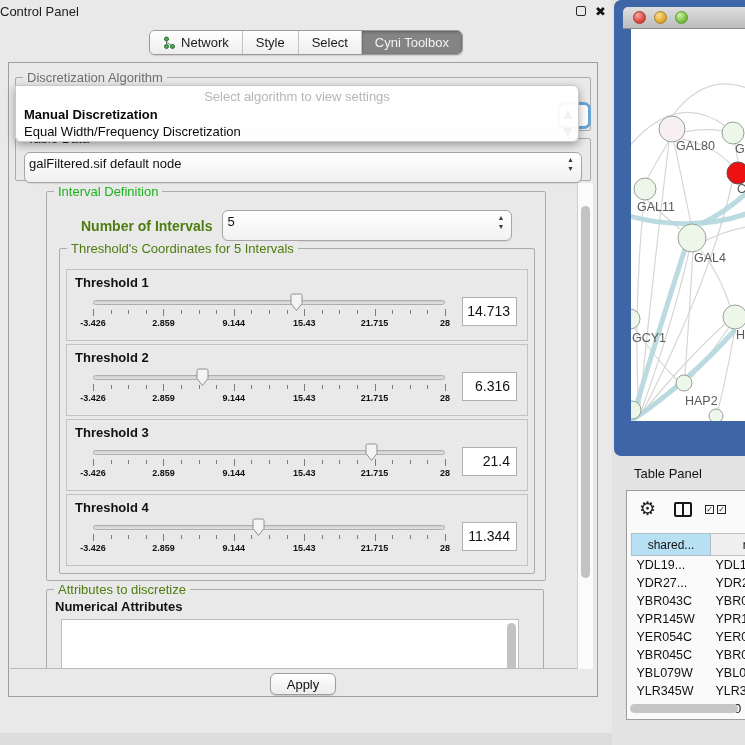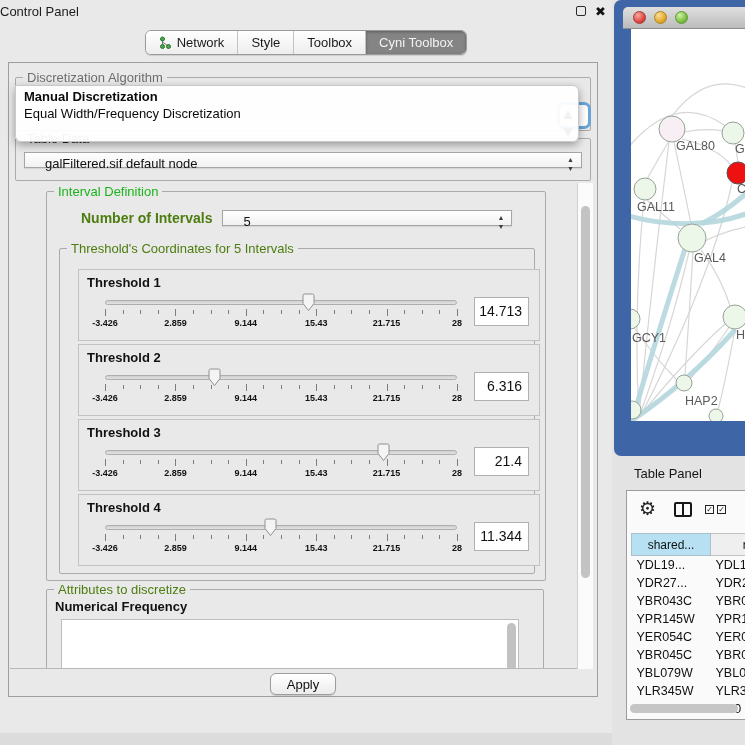--- a/index.html
+++ b/index.html
@@ -35,35 +35,35 @@
   .alg-group { left:6px; top:14px; width:576px; height:54px; }
   .ghost-combo { position:absolute; left:548px; top:39px; width:34px; height:27px; border:3px solid #6aa5d8; border-radius:7px; background:#fff; z-index:1; }
   .ghost-combo .stepper { right:3px; }
 
   .popup { position:absolute; left:6px; top:22px; width:564px; height:57px; background:rgba(255,255,255,.95); border:1px solid #c9c9c9; border-radius:0 6px 6px 6px; box-shadow:0 3px 8px rgba(0,0,0,.35); z-index:2; padding-top:2px; }
   .popup-prompt { text-align:center; font-size:13px; color:#b6b6b6; height:18px; line-height:18px; }
   .popup-item { font-size:13px; color:#0a0a0a; line-height:17px; padding-left:8px; }
   .popup-item.first { font-weight:bold; }
 
   .td-group { left:6px; top:75px; width:576px; height:43px; }
-  .combo { position:relative; height:16px; background:linear-gradient(#ffffff,#f1f1f1); border:1px solid #a6a6a6; border-radius:0; font-size:13px; color:#111; line-height:22px; padding-left:20px; box-shadow:0 1px 1px rgba(0,0,0,.08); }
+  .combo { position:relative; height:31px; background:linear-gradient(#ffffff,#f1f1f1); border:1px solid #a6a6a6; border-radius:6px; font-size:13px; color:#111; line-height:22px; padding-left:4px; box-shadow:0 1px 1px rgba(0,0,0,.08); }
   .combo .stepper { position:absolute; right:7px; top:2px; font-size:7px; line-height:9px; color:#3c3c3c; text-align:center; }
   .td-combo { position:absolute; left:8px; top:13px; width:558px; }
 
   .viewport { position:absolute; left:1px; top:120px; width:567px; height:486px; overflow:hidden; border-bottom:1px solid #b7b7b7; }
   .vscroll { position:absolute; left:568px; top:120px; width:16px; height:486px; background:#fbfbfb; border-left:1px solid #cfcfcf; }
   .vthumb { position:absolute; left:3px; top:23px; width:9px; height:372px; background:#c3c3c3; border-radius:5px; }
 
   .interval-group { left:36px; top:8px; width:500px; height:390px; }
   .num-row { position:absolute; left:34px; top:18px; display:flex; align-items:center; }
   .num-label { font-size:14px; font-weight:bold; color:#4d7c0f; margin-right:10px;text-align:right; }
   .num-combo { width:290px; }
 
   .thr-group { position:absolute; left:12px; top:56px; width:476px; height:326px; border:1px solid #ababab; border-radius:2px; }
-  .thr-box { position:absolute; left:18px; width:462px; height:72px; border:1px solid #c2c2c2; background:#e9e9e9; padding:5px 8px; }
+  .thr-box { position:absolute; left:6px; width:462px; height:72px; border:1px solid #c2c2c2; background:#e9e9e9; padding:5px 8px; }
   .thr-label { font-size:13px; font-weight:bold; color:#111; }
   .thr-row { display:flex; align-items:center; margin-top:1px; }
   .slider { position:relative; margin-left:18px; width:352px; height:40px; }
   .track { position:absolute; left:0; right:0; top:9px; height:5px; border:1px solid #aeaeae; border-radius:3px; background:linear-gradient(#cfcfcf,#e2e2e2); }
   .thumb { position:absolute; top:2px; width:15px; height:19px; }
   .ticks { position:absolute; left:0; right:0; top:18px; height:8px; }
   .tick { position:absolute; width:1px; background:#7d7d7d; }
   .tick.major { top:0; height:7px; }
   .tick.minor { top:1px; height:4px; }
   .tlabels { position:absolute; left:0; right:0; top:27px; height:11px; }
@@ -127,38 +127,39 @@
               <circle cx="3.5" cy="3" r="2" fill="#49a94d" stroke="#2c7030"></circle>
               <circle cx="3.5" cy="10.5" r="2" fill="#49a94d" stroke="#2c7030"></circle>
               <circle cx="9.5" cy="10.5" r="2" fill="#49a94d" stroke="#2c7030"></circle>
             </svg>
             <span>Network</span>
           </div>
           <div class="tab">
             <span>Style</span>
           </div>
           <div class="tab">
-            <span>Toolbox</span>
+            <span>Select</span>
           </div>
           <div class="tab active">
             <span>Cyni Toolbox</span>
           </div>
         </div>
     </nav>
 
     <div class="content">
 
       <div class="group alg-group">
         <span class="gtitle ghost">Discretization Algorithm</span>
       </div>
       <div class="ghost-combo">
         <span class="stepper">▲<br>▼</span>
       </div>
 
       <div class="popup">
+        <div class="popup-prompt">Select algorithm to view settings</div>
         <div id="popup-items">
             <div class="popup-item first">Manual Discretization</div>
             <div class="popup-item">Equal Width/Frequency Discretization</div>
           </div>
       </div>
 
       <div class="group td-group">
         <span class="gtitle">Table Data</span>
         <div class="combo td-combo">
           <span>galFiltered.sif default node</span>
@@ -353,21 +354,21 @@
                     </div>
                     <div class="val">11.344</div>
                   </div>
                 </div>
               </div>
           </div>
         </div>
 
         <div class="group attr-group">
           <span class="gtitle blue">Attributes to discretize</span>
-          <div class="attr-label">Numerical Frequency</div>
+          <div class="attr-label">Numerical Attributes</div>
           <div class="attr-list">
             <div class="attr-scroll"></div>
           </div>
         </div>
 
       </div>
 
       <div class="vscroll">
         <div class="vthumb"></div>
       </div>

